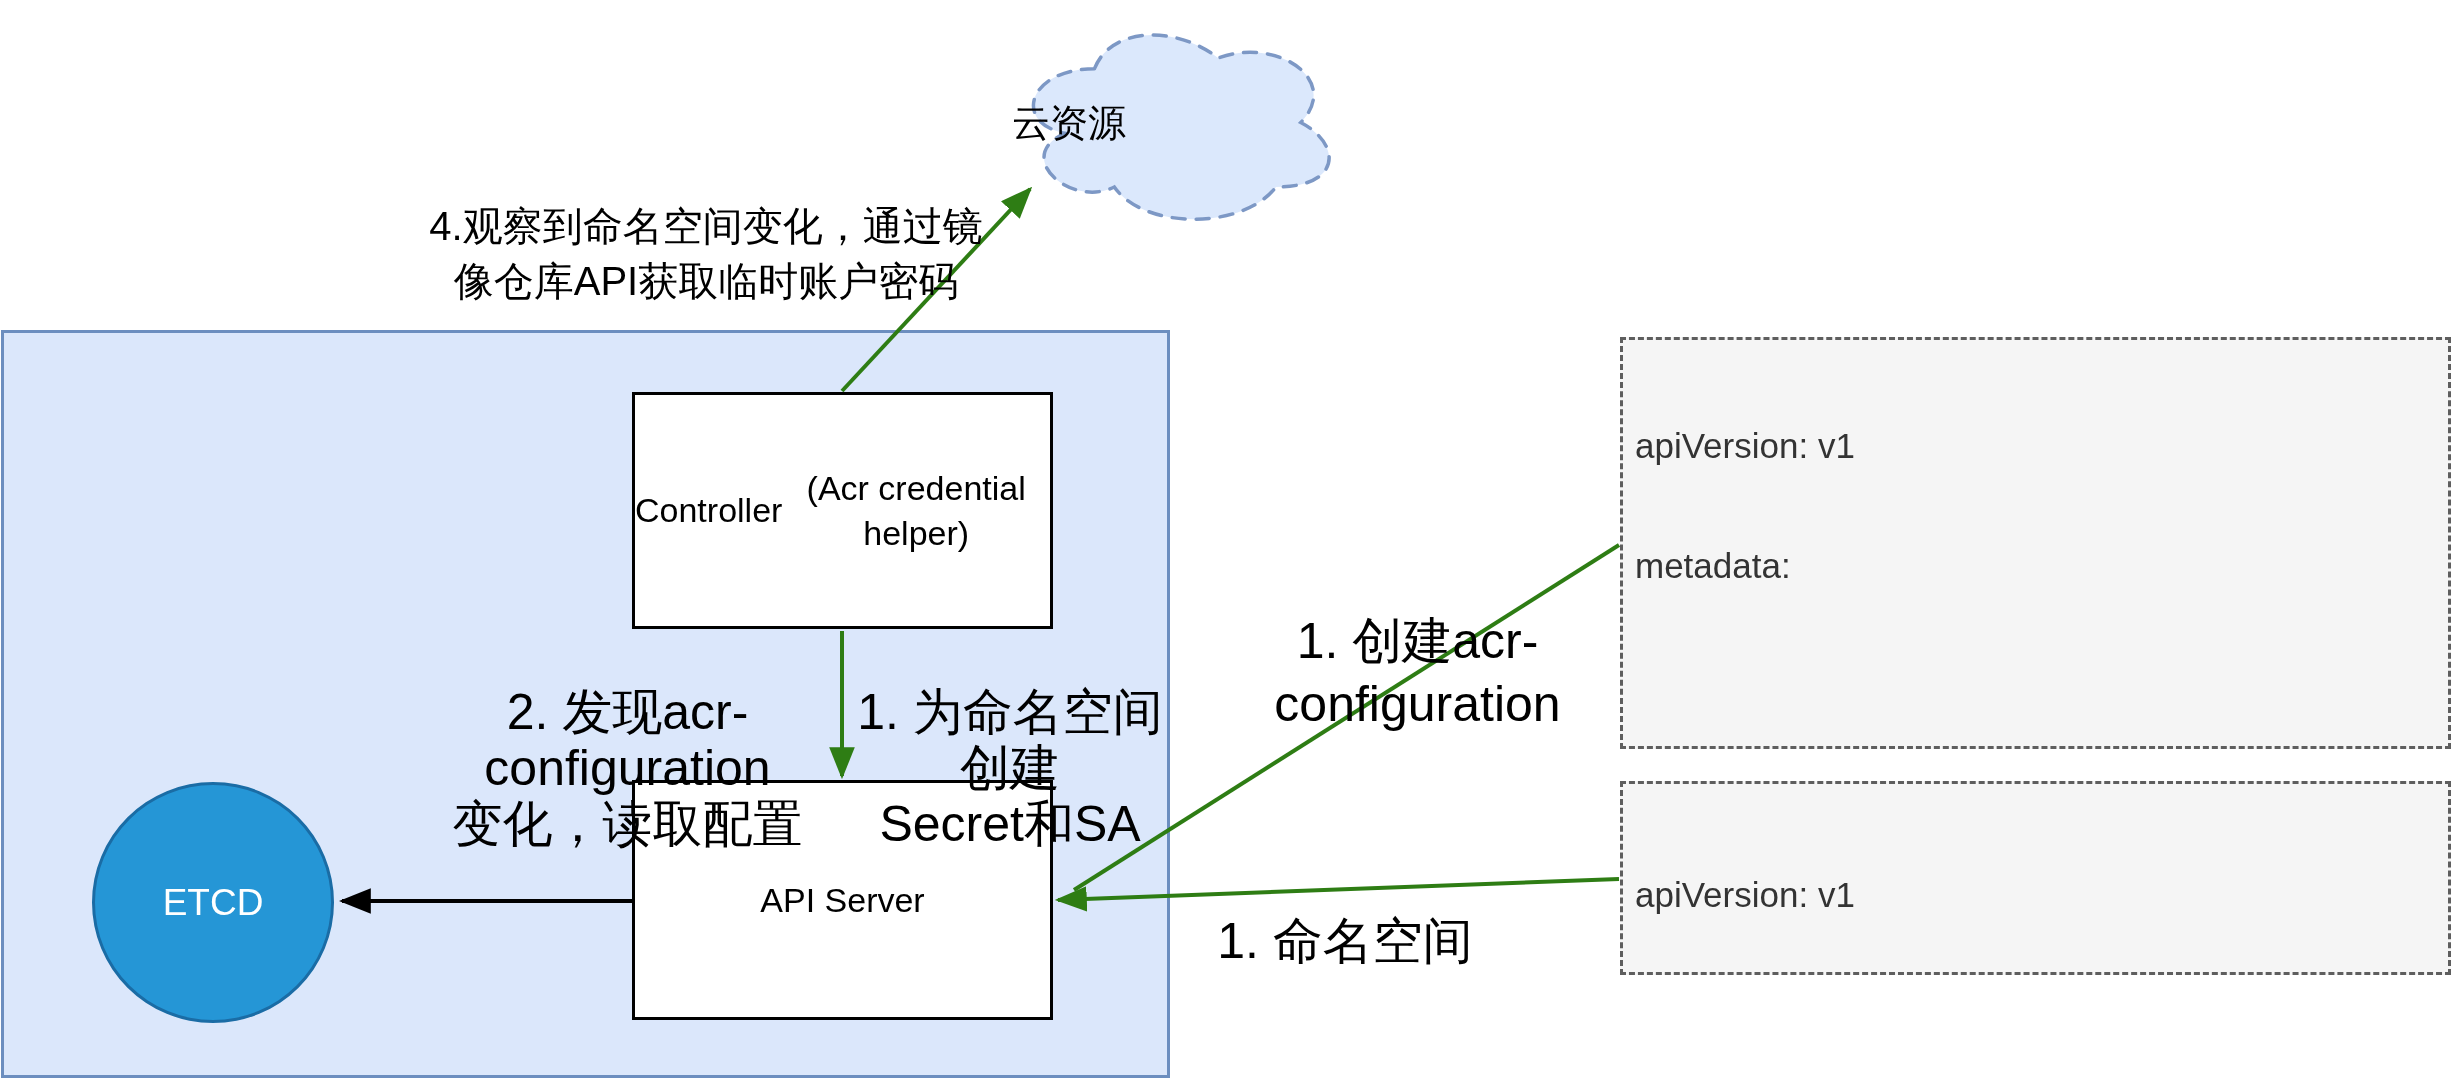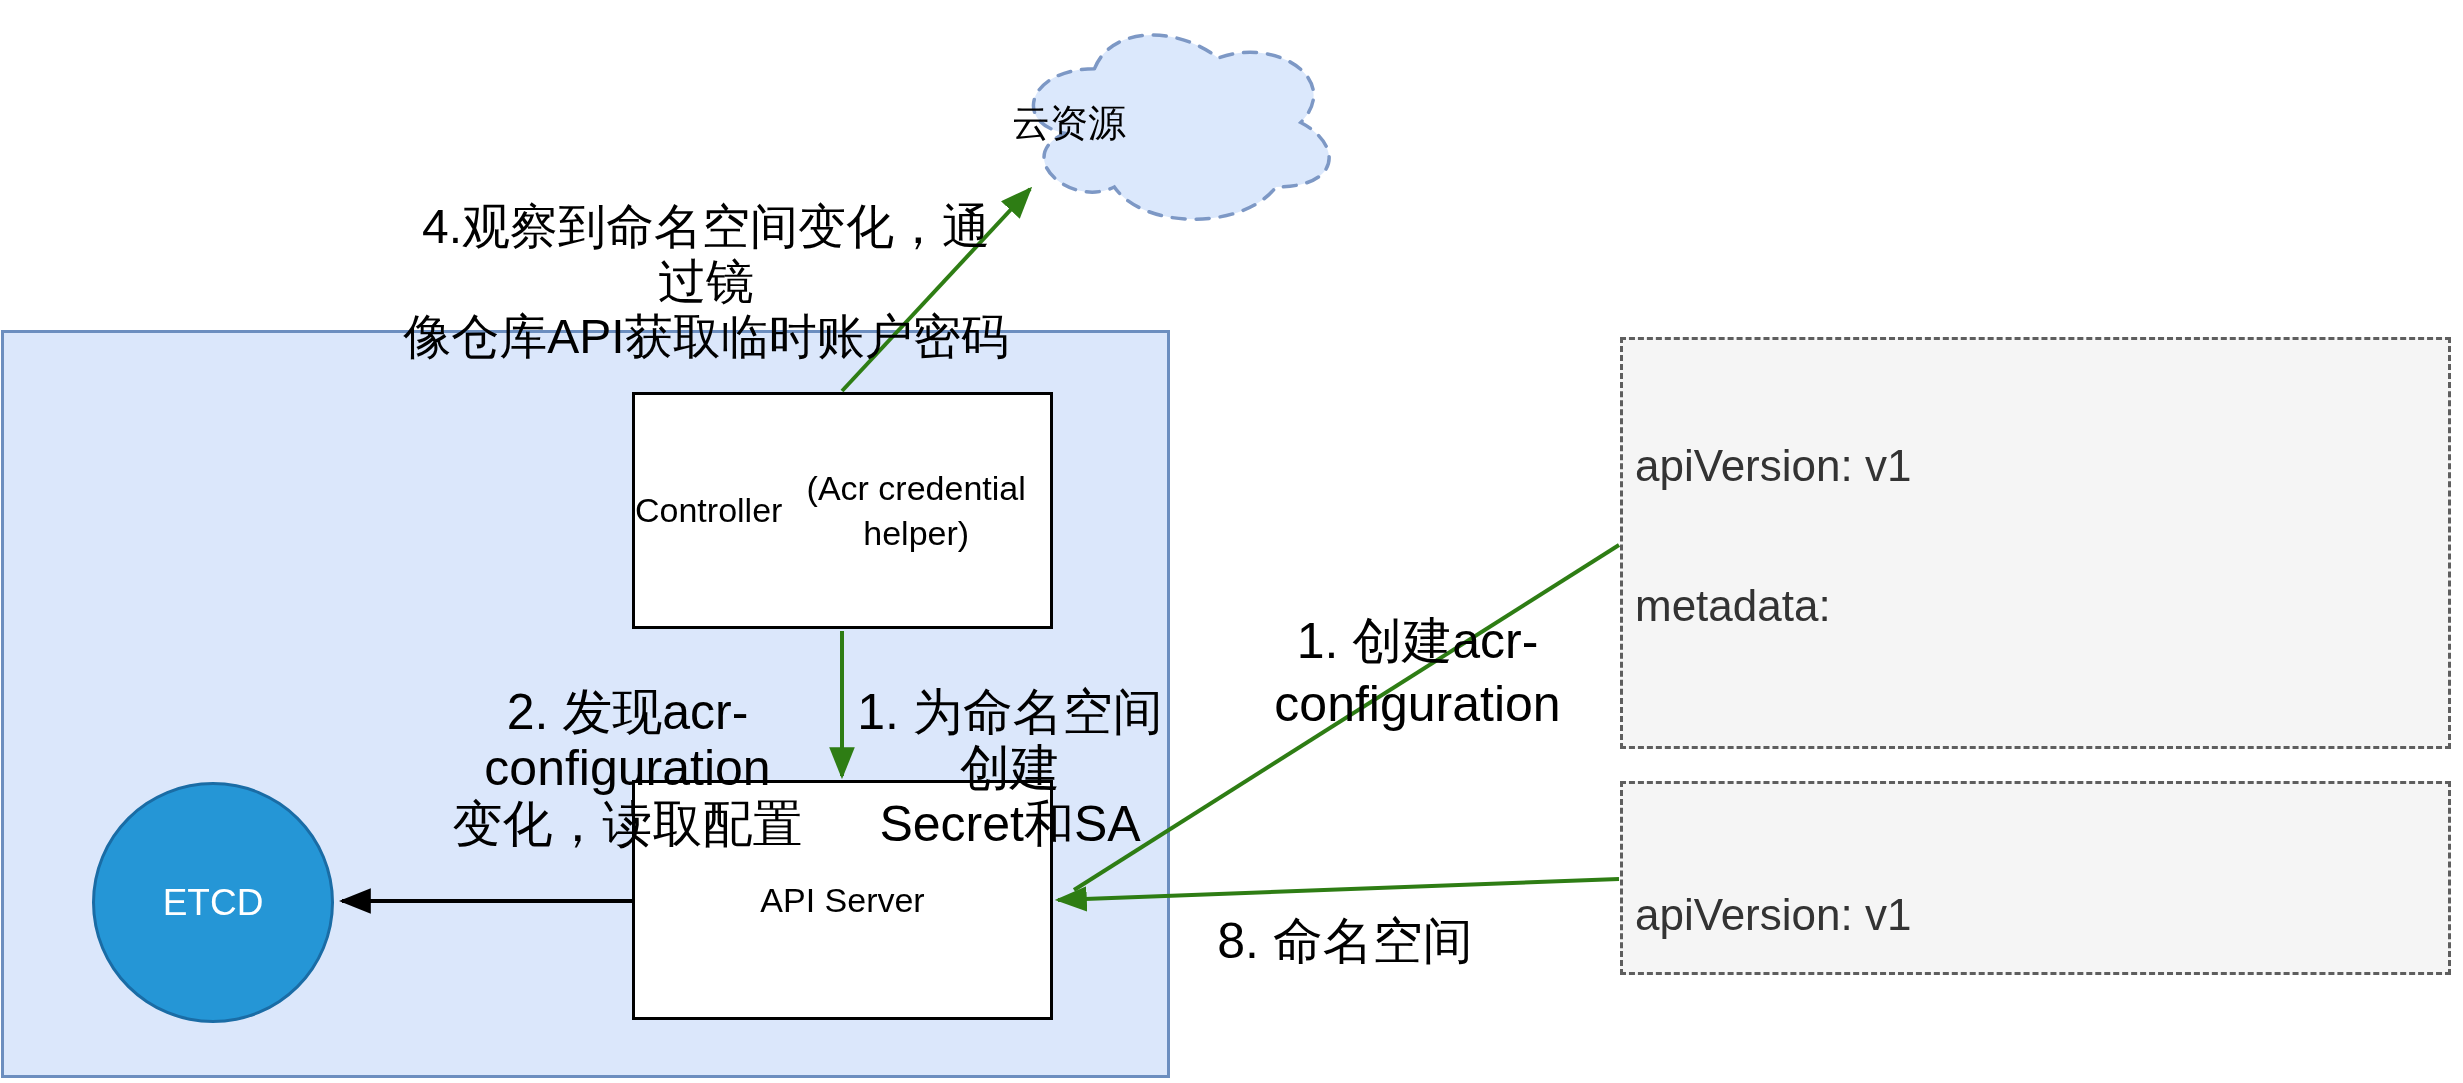--- a/index.html
+++ b/index.html
@@ -51,33 +51,33 @@
     left: 1012px; top: 98px; width: 330px;
     text-align: left; font-size: 38px;
   }
 
   
   .yaml-box {
     background: #f5f5f5;
     border: 3px dashed #5e5e5e;
     box-sizing: border-box;
     color: #333333;
-    font-size: 44px;
+    font-size: 35px;
     padding: 6px 0 0 12px;
     white-space: pre;
     overflow: hidden;
   }
   .yaml-configmap { left: 1620px; top: 337px; width: 831px; height: 412px; }
   .yaml-configmap .yaml-line { line-height: 40px; }
   .yaml-namespace { left: 1620px; top: 781px; width: 831px; height: 194px; padding-top: 10px; }
   .yaml-namespace .yaml-line { line-height: 42px; }
 
   
   .step-label { text-align: center; font-size: 50px; color: #000000; }
-  .step4 { left: 400px; top: 199px; width: 612px; font-size: 48px; line-height: 55px; }
+  .step4 { left: 400px; top: 199px; width: 612px; font-size: 40px; line-height: 55px; }
   .step2 { left: 415px; top: 684px; width: 425px; line-height: 56px; }
   .step5 { left: 845px; top: 684px; width: 330px; line-height: 56px; }
   .step1 { left: 1165px; top: 608px; width: 505px; }
   .step3 { left: 1195px; top: 908px; width: 300px; }
 
   svg.overlay {
     position: absolute; left: 0; top: 0;
     width: 2463px; height: 1083px;
     pointer-events: none;
   }
@@ -166,15 +166,15 @@
     <div>变化，读取配置</div>
   </div>
 
   <div class="abs step-label step5">
     <div>1. 为命名空间创建</div>
     <div>Secret和SA</div>
   </div>
 
   <div class="abs step-label step1">1. 创建acr-configuration</div>
 
-  <div class="abs step-label step3">8. 命名空间</div>
+  <div class="abs step-label step3">1. 命名空间</div>
 
 </div>
 
 </body></html>

